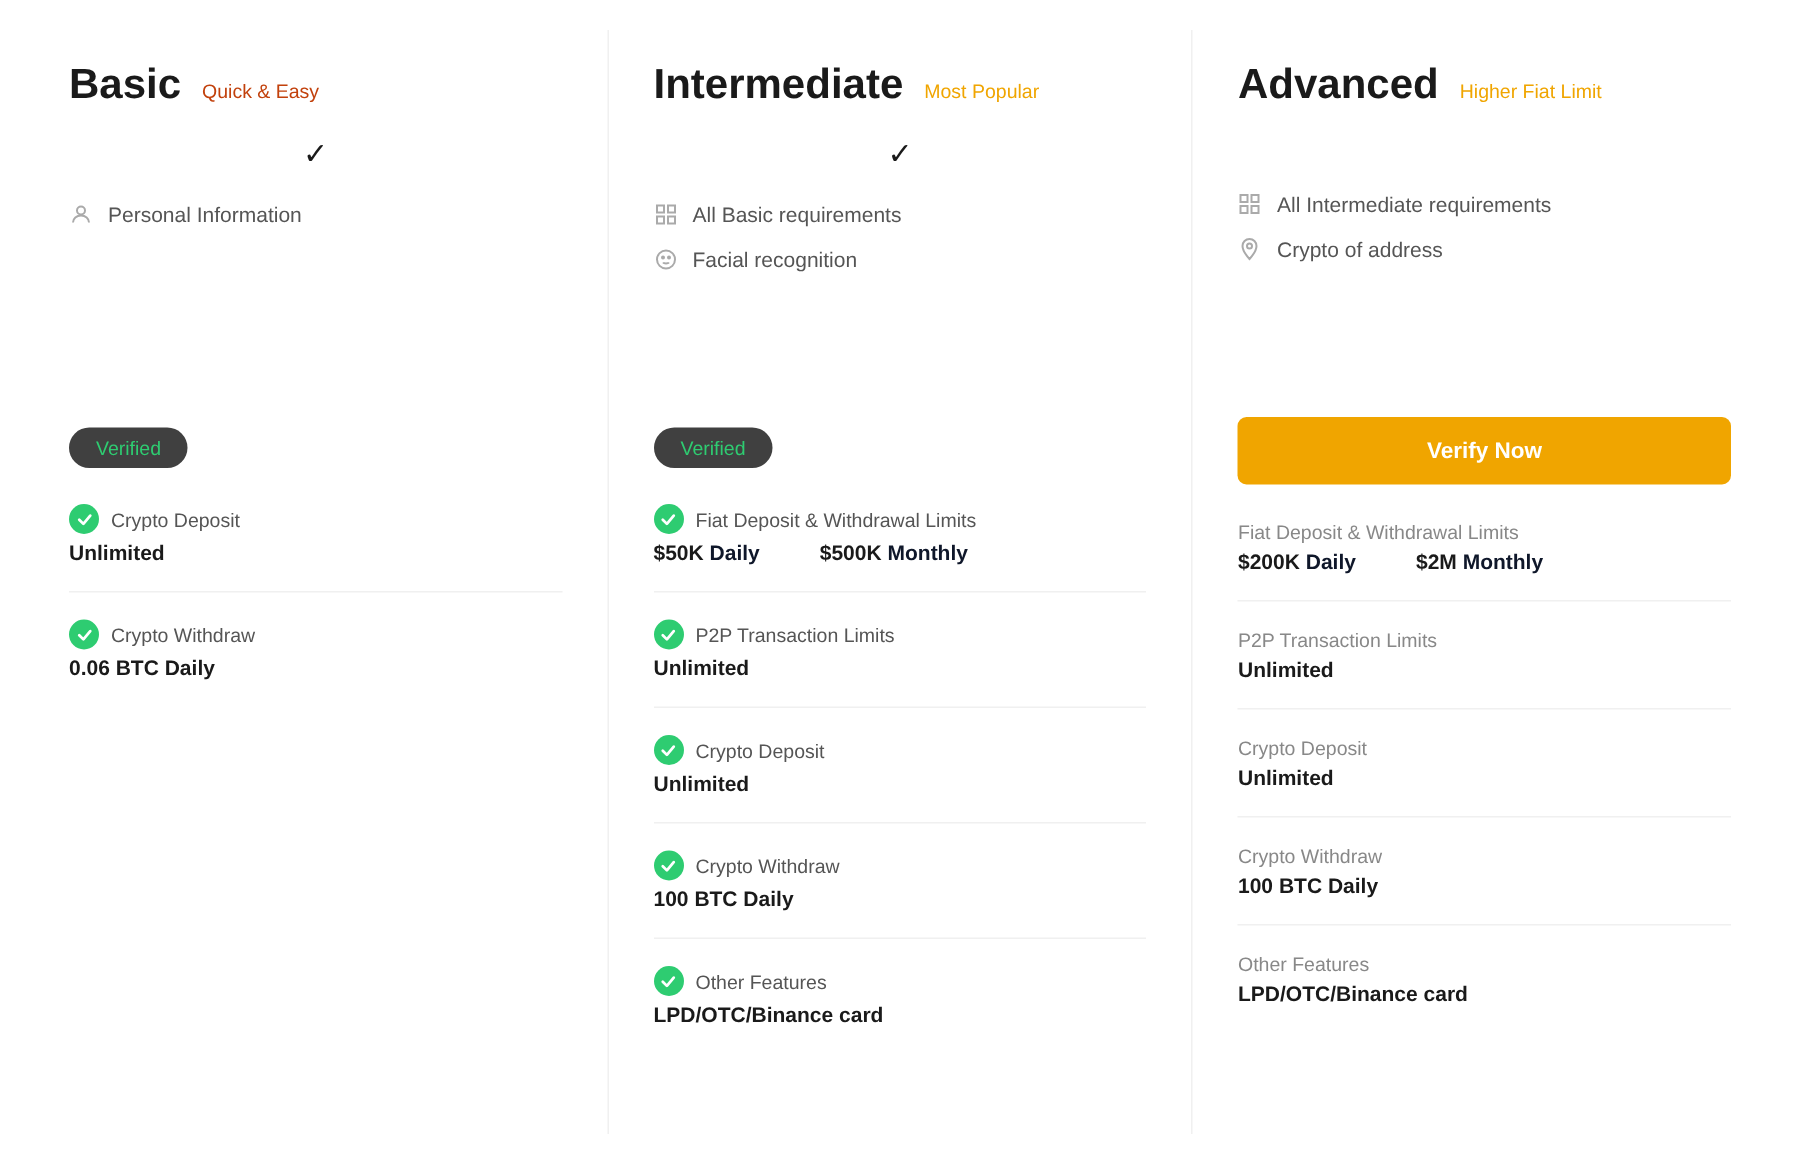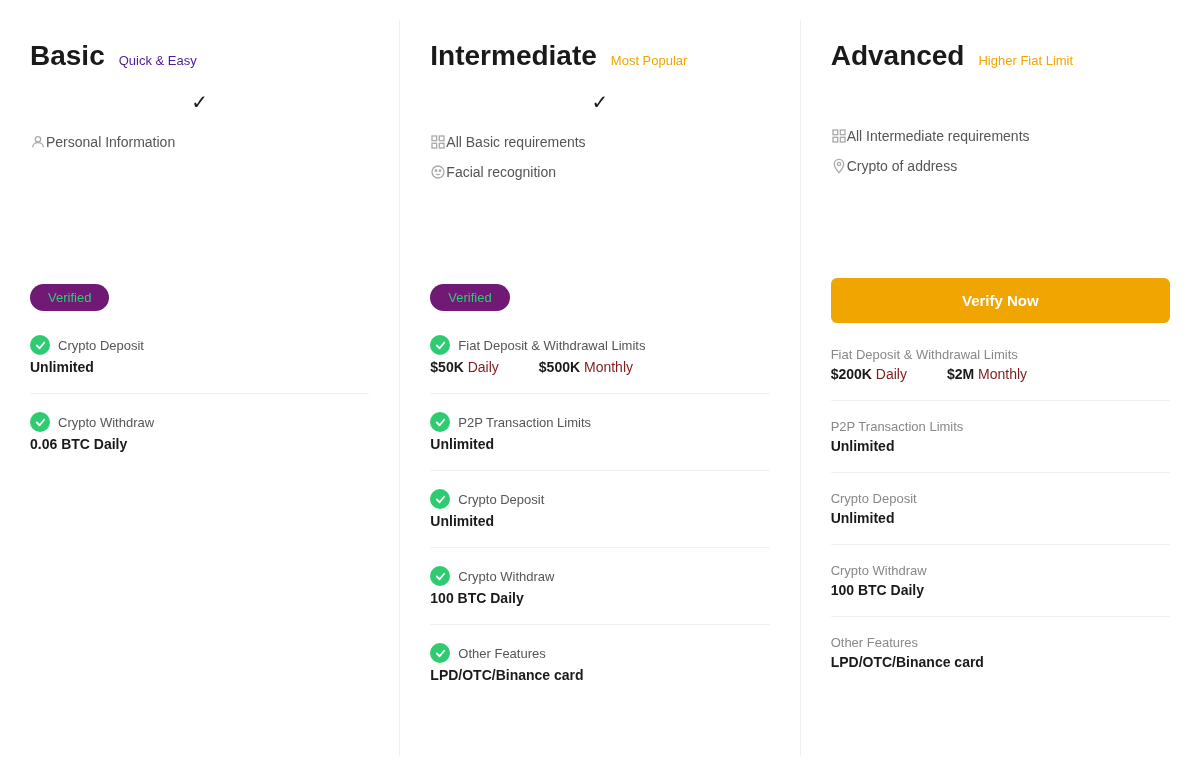--- a/index.html
+++ b/index.html
@@ -5,53 +5,54 @@
     * { box-sizing: border-box; margin: 0; padding: 0; }
     body {
       font-family: -apple-system, BlinkMacSystemFont, 'Segoe UI', sans-serif;
       background: #fff;
       color: #1a1a1a;
     }
     .page {
       width: 1200px;
       min-height: 776px;
       display: flex;
-      padding: 20px 0;
+      padding: 20px 16px;
     }
     .column {
       flex: 1;
       padding: 20px 30px;
       border-right: 1px solid #f0f0f0;
     }
     .column:last-child {
       border-right: none;
     }
     .col-header {
       display: flex;
       align-items: baseline;
       gap: 14px;
       margin-bottom: 28px;
     }
     .col-title {
       font-size: 28px;
       font-weight: 700;
       color: #1a1a1a;
     }
-    .col-tag-easy { color: #4c1d95; font-size: 13px; font-weight: 500; }
+    .col-tag-easy { color: #c2410c; font-size: 13px; font-weight: 500; }
     .col-tag-popular { color: #f0a500; font-size: 13px; font-weight: 500; }
     .col-tag-higher { color: #f0a500; font-size: 13px; font-weight: 500; }
 
     .requirements-list {
       list-style: none;
       margin-bottom: 30px;
       min-height: 120px;
     }
     .requirements-list li {
       display: flex;
       align-items: center;
+      gap: 10px;
       color: #555;
       font-size: 14px;
       margin-bottom: 14px;
     }
     .req-icon {
       width: 16px;
       height: 16px;
       display: inline-flex;
       align-items: center;
       justify-content: center;
@@ -63,21 +64,21 @@
       display: block;
       text-align: center;
       color: #1a1a1a;
       font-size: 20px;
       margin-bottom: 20px;
       margin-top: -10px;
     }
 
     .verified-badge {
       display: inline-block;
-      background: #701a75;
+      background: #404040;
       color: #2ecc71;
       border-radius: 20px;
       padding: 6px 18px;
       font-size: 13px;
       font-weight: 500;
       margin-bottom: 24px;
     }
 
     .verify-btn {
       display: block;
@@ -133,22 +134,22 @@
       margin-top: 4px;
     }
     .feature-value-item {
       font-size: 14px;
       color: #1a1a1a;
     }
     .feature-value-item .num {
       font-weight: 700;
     }
     .feature-value-item .unit {
-      font-weight: 400;
-      color: #7f1d1d;
+      font-weight: 700;
+      color: #0f172a;
     }
 
     .divider-section {
       border-top: 1px solid #f0f0f0;
       padding-top: 18px;
       margin-top: 4px;
     }
   </style>
 </head>
 <body>

